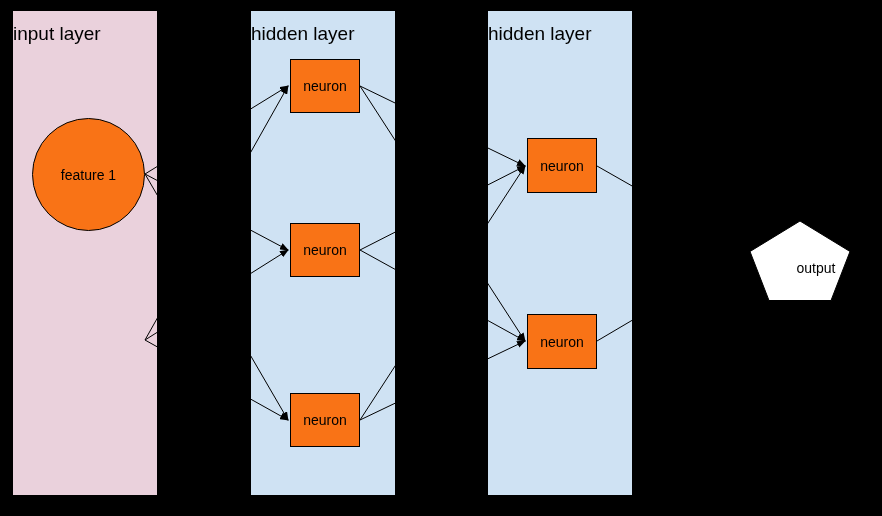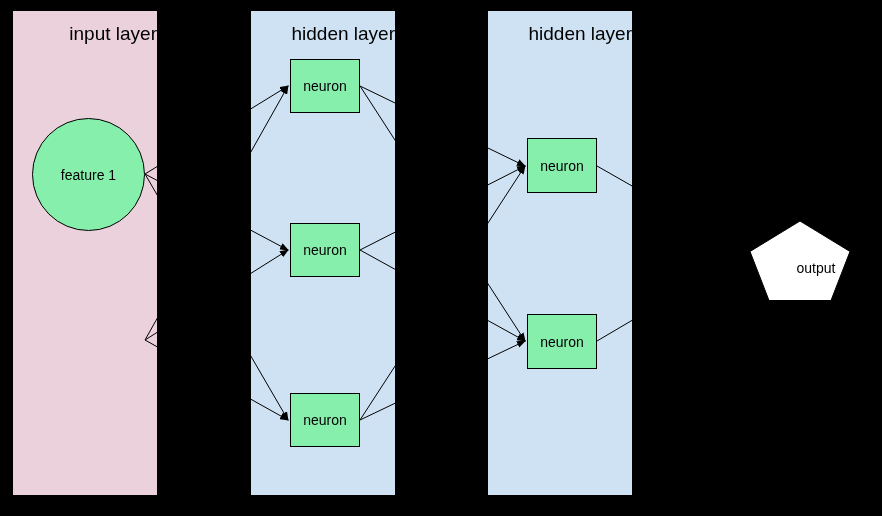--- a/index.html
+++ b/index.html
@@ -17,33 +17,33 @@
     color: #000000;
   }
   .panel {
     position: absolute;
     top: 11px;
     height: 484px;
     width: 144px;
   }
   .panel-title {
     margin-top: 12px;
-    text-align: right;
+    text-align: left;
     font-size: 19px;
     line-height: 22px;
     color: #000000;
   }
   #edges-layer {
     position: absolute;
     left: 0;
     top: 0;
   }
   .node {
     position: absolute;
-    background: #86efac;
+    background: #f97316;
     border: 1px solid #000000;
     box-sizing: border-box;
     display: flex;
     align-items: center;
     justify-content: center;
     font-size: 14px;
     color: #000000;
   }
   .circle {
     border-radius: 50%;

